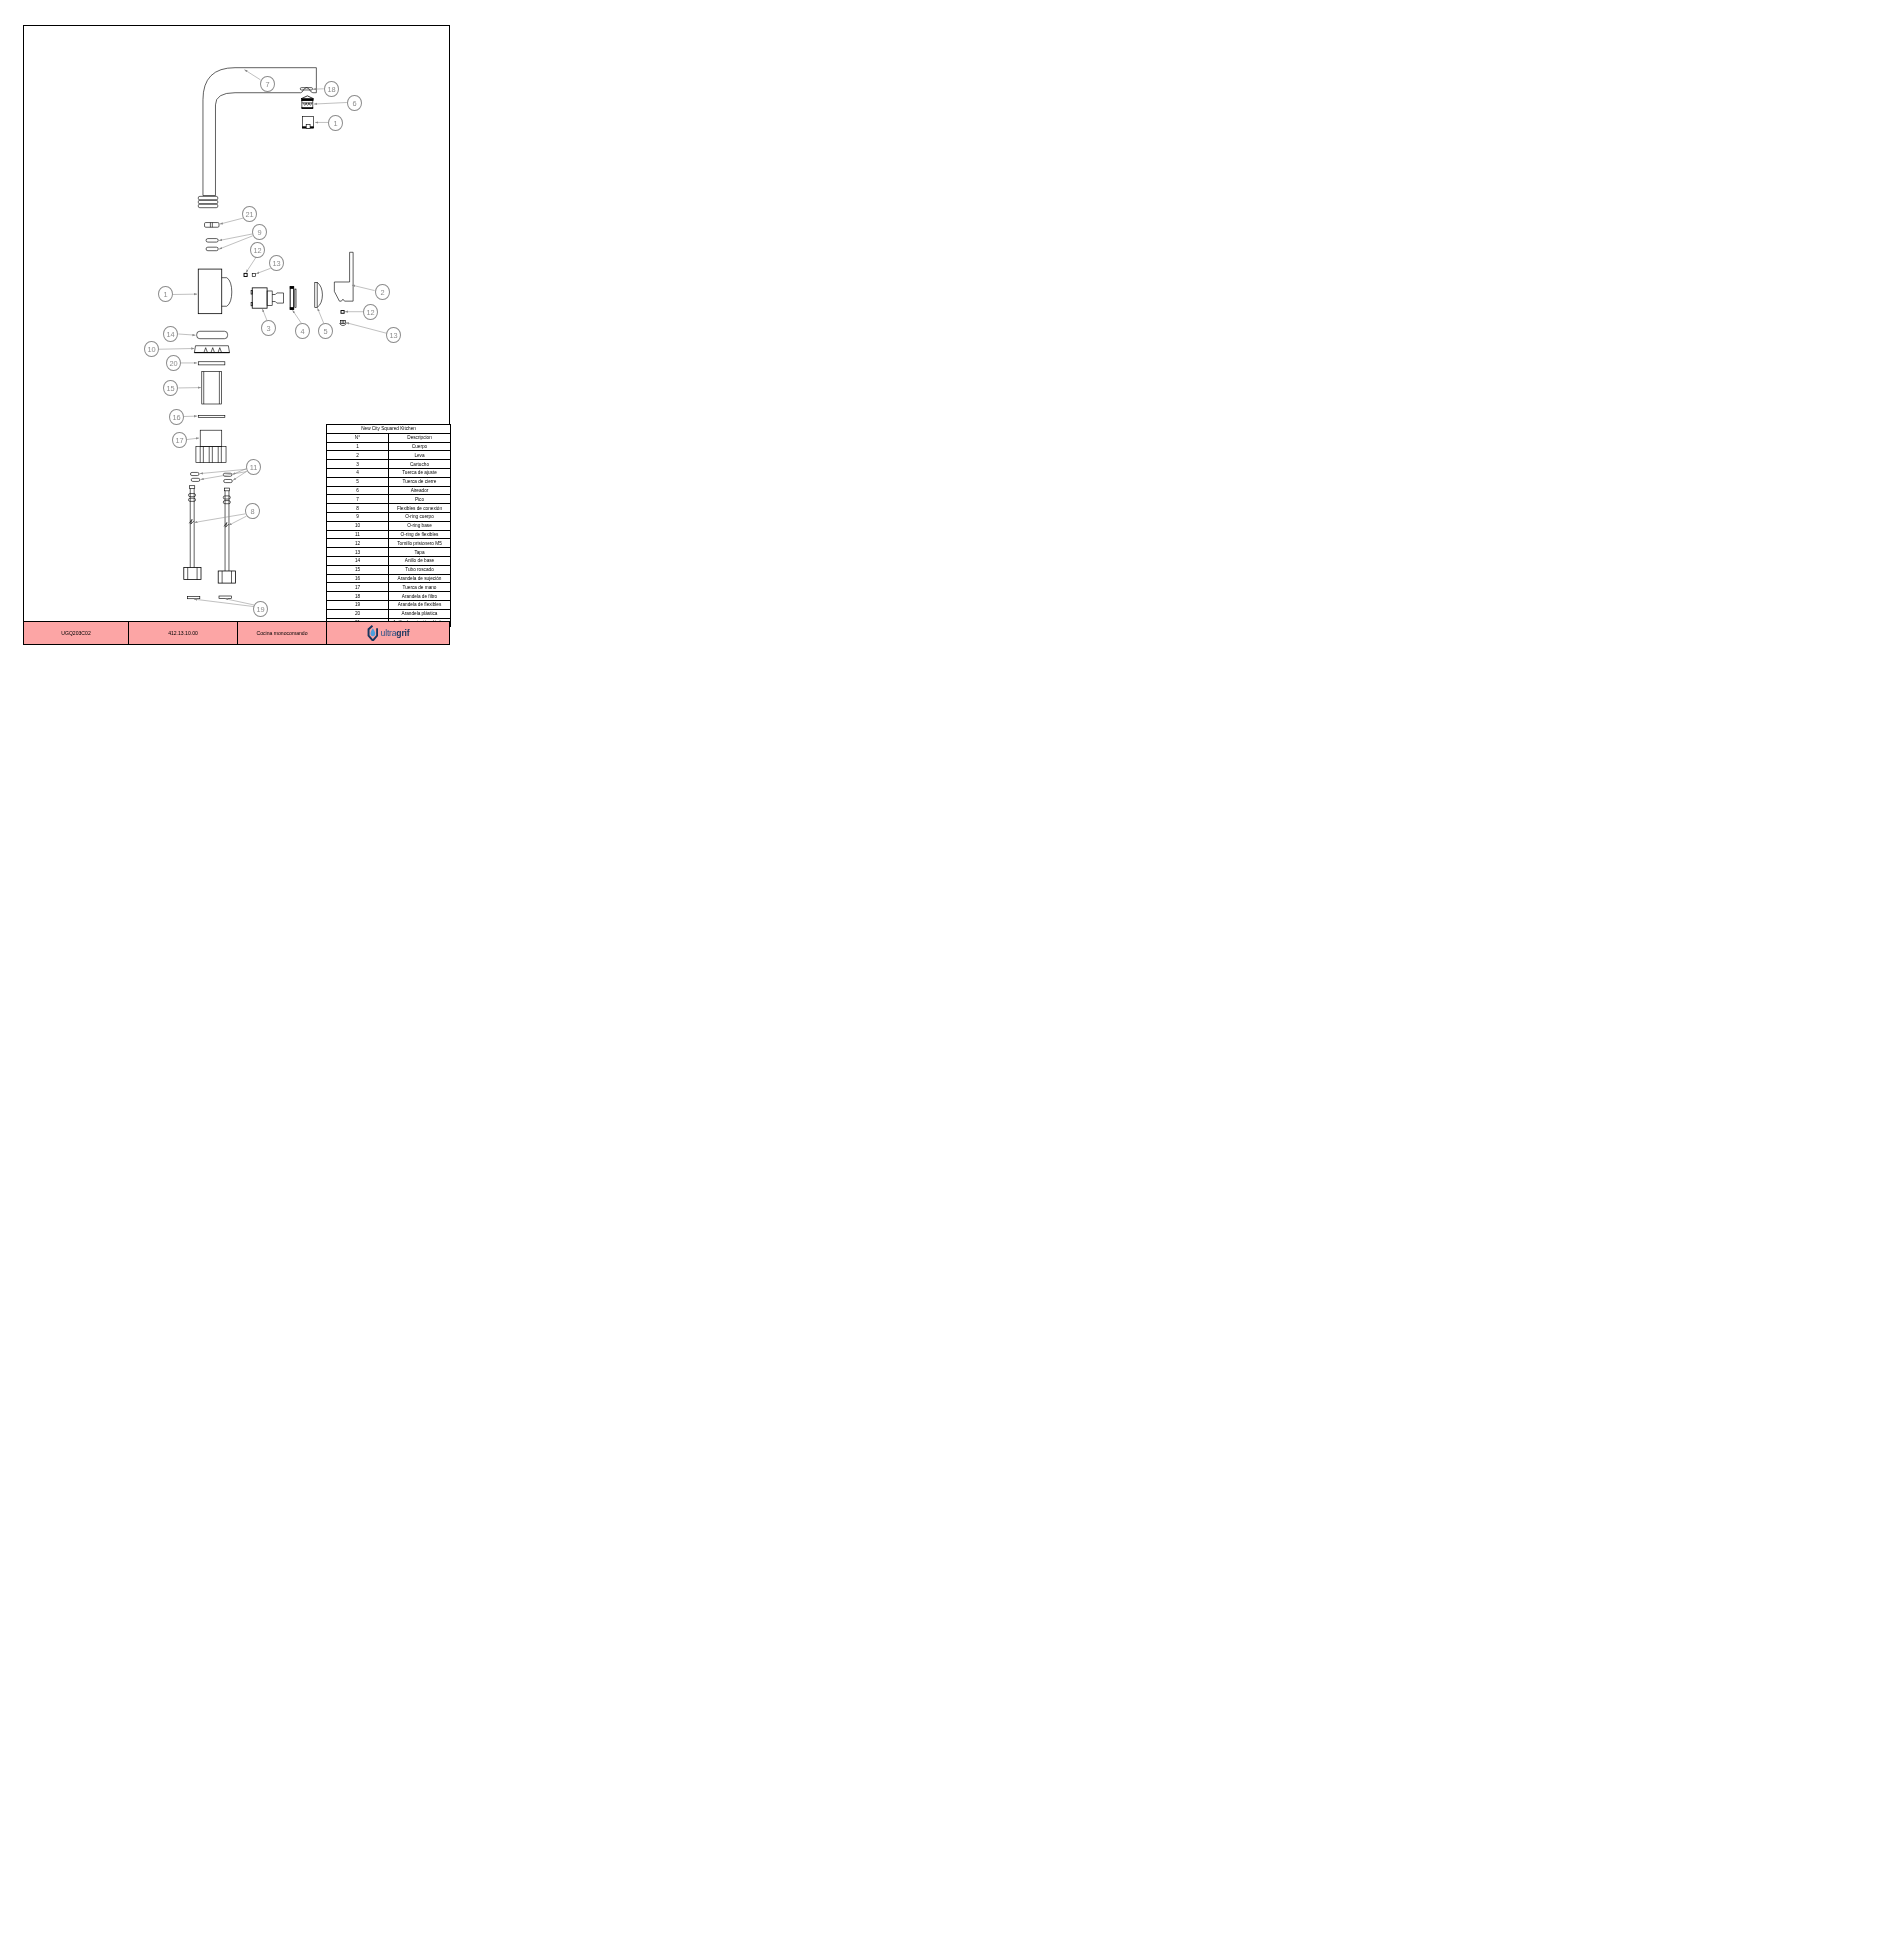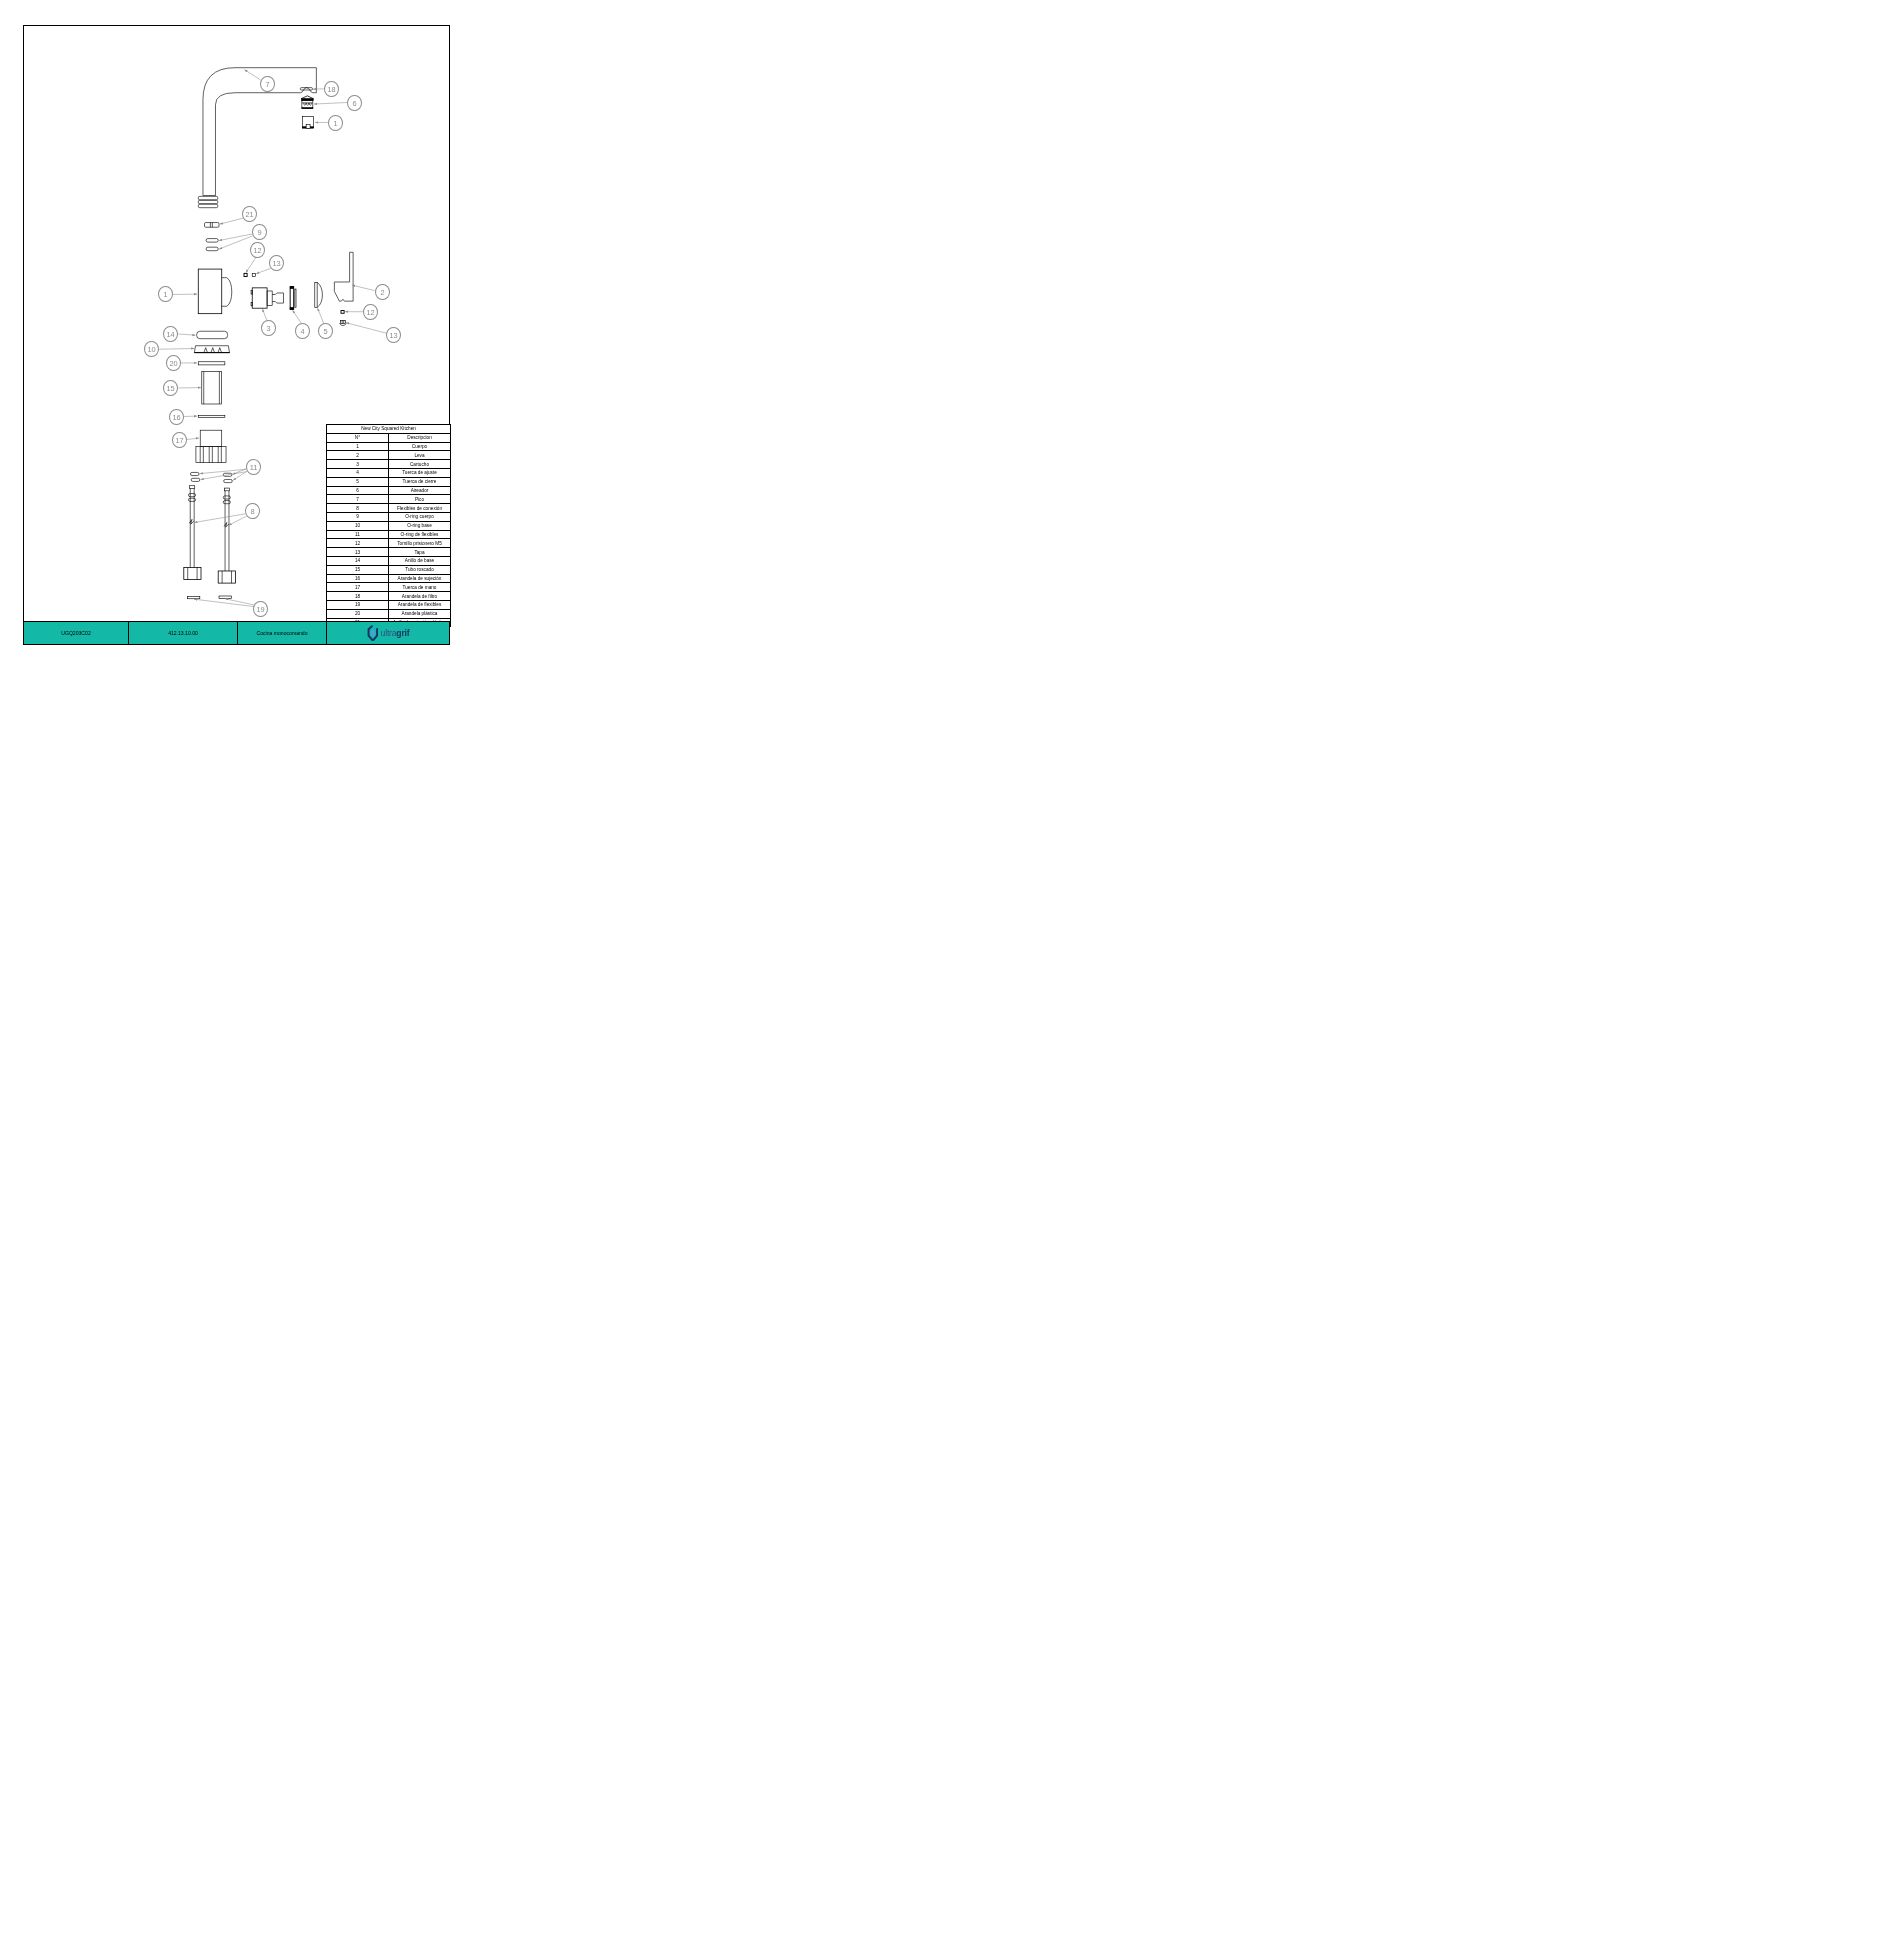--- a/index.html
+++ b/index.html
@@ -12,21 +12,21 @@
            text-align:center;}
   
   #parts-table{position:absolute;left:326px;top:424px;width:125px;height:197px;
                border-collapse:collapse;table-layout:fixed;font-size:4.7px;color:#000;background:#fff;}
   #parts-table td,#parts-table th{border:0.5px solid #000;text-align:center;vertical-align:middle;
                padding:0;height:7.8px;font-weight:400;white-space:nowrap;overflow:hidden;}
   #parts-table{border:1px solid #000;}
   #parts-table .numcol{width:24px;}
   
   #titleblock{position:absolute;left:23px;top:621px;width:427px;height:23.5px;box-sizing:border-box;
-              border:1.2px solid #000;border-bottom-width:1.2px;display:flex;background:#14b8a6;}
+              border:1.2px solid #000;border-bottom-width:1.2px;display:flex;background:#fca5a5;}
   #titleblock .cell{box-sizing:border-box;border-right:1px solid #000;display:flex;
               align-items:center;justify-content:center;font-size:5.1px;color:#000;}
   #titleblock .cell:last-child{border-right:none;}
   #tb-code{width:105px;} #tb-number{width:109px;} #tb-name{width:89px;} #tb-brand{flex:1;}
   .brandwrap{display:flex;align-items:center;gap:2.3px;}
   .brand-ultra{font-size:8.6px;color:#2b5186;letter-spacing:-0.2px;}
   .brand-grif{font-size:8.6px;color:#16355e;font-weight:700;letter-spacing:-0.2px;}
 </style>
 </head>
 <body>

